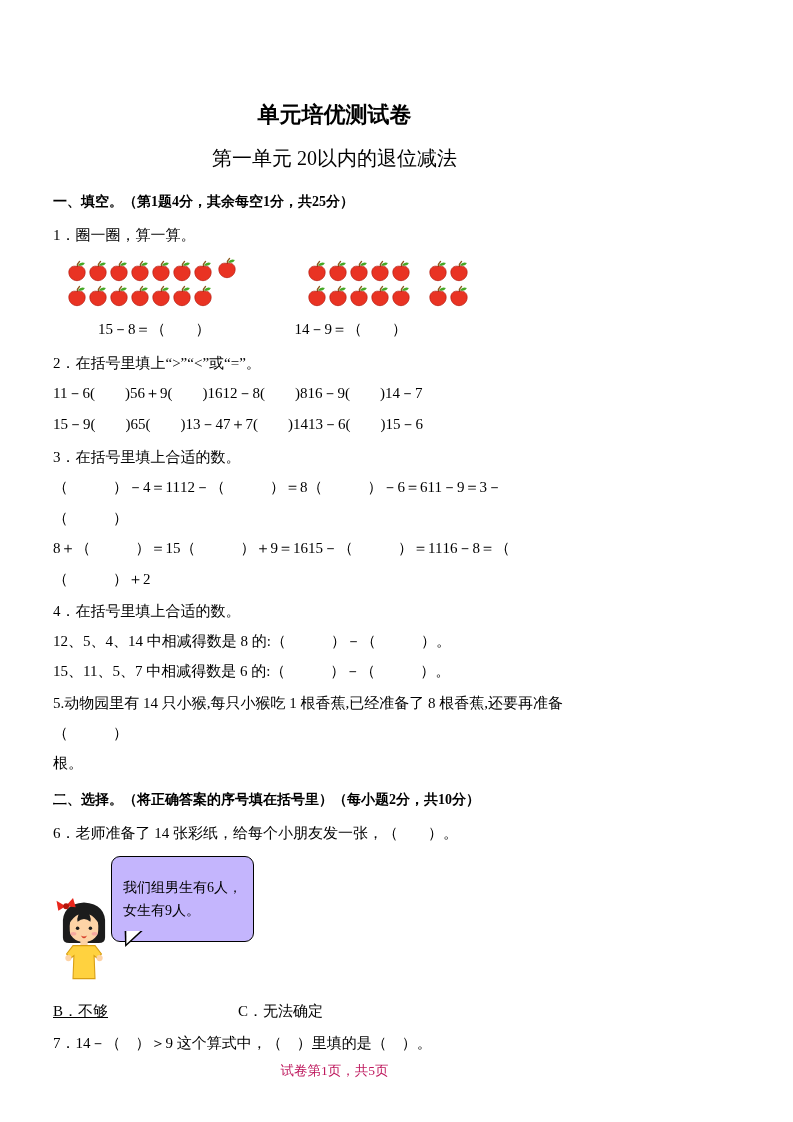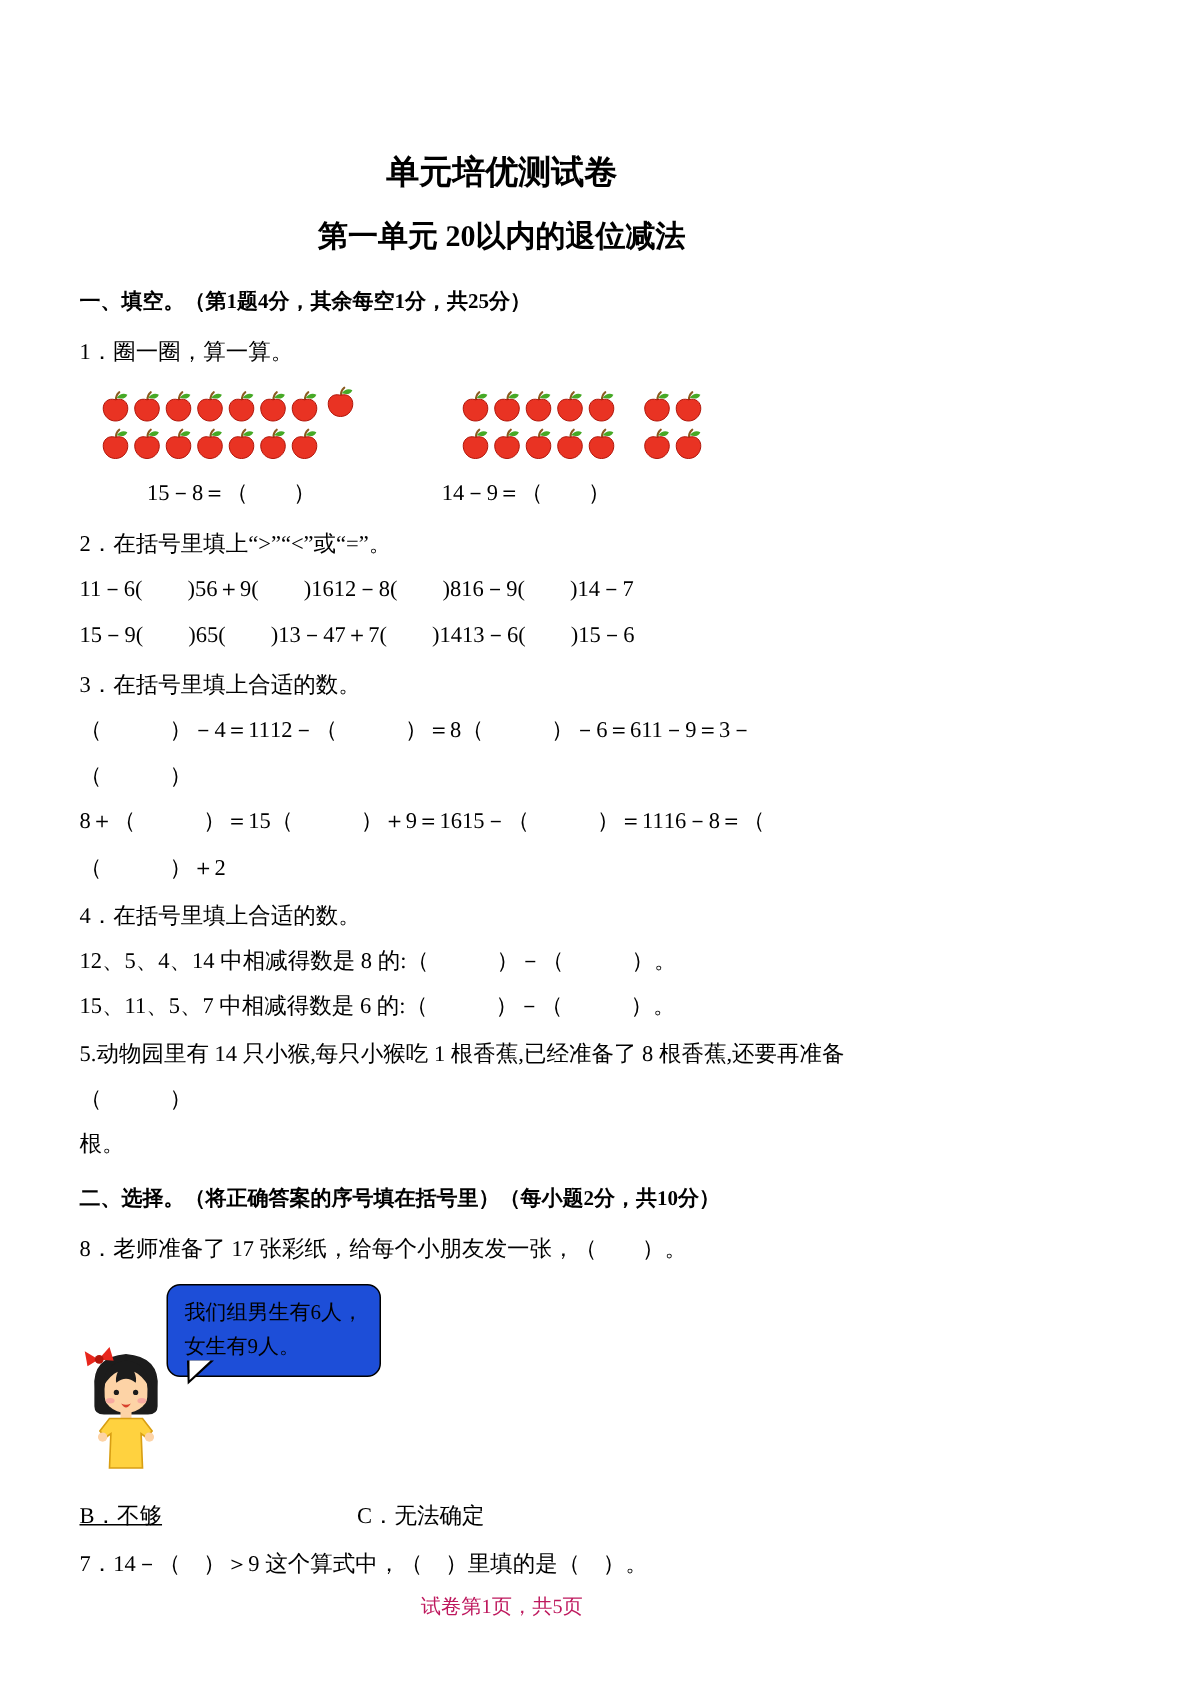--- a/index.html
+++ b/index.html
@@ -7,21 +7,21 @@
     position:relative;
     width:669px;height:1122px;
     background:#fff;
     font-family:"Liberation Serif","DejaVu Serif",serif;
     color:#000;
     overflow:hidden;
     border-radius:17px;
   }
   .content{width:563px;margin:0 auto;padding-top:100px;}
   .title{text-align:center;font-size:22px;font-weight:bold;line-height:30px;margin-bottom:14px;}
-  .subtitle{text-align:center;font-size:20px;font-weight:bold;line-height:28px;margin-bottom:14px;}
+  .subtitle{text-align:center;font-size:20px;font-weight:normal;line-height:28px;margin-bottom:14px;}
   .sec-heading{font-size:14px;font-weight:bold;line-height:32px;margin-top:6px;}
   .line{font-size:15px;line-height:30px;}
   .prompt{margin-top:2px;}
   .row-flex{display:flex;font-size:15px;line-height:31px;}
   .row-flex span{white-space:nowrap;}
 
   
   .apples-wrap{display:flex;gap:72px;margin:10px 0 2px 14px;}
   .apple-group{display:flex;flex-direction:column;}
   .apple-row{display:flex;align-items:flex-end;gap:16px;margin-bottom:2px;}
@@ -30,21 +30,21 @@
   .apple svg{display:block;}
   .apple-group.left .apple-row:first-child .apple:last-child{transform:translate(3px,-3px);}
   .equations{display:flex;gap:84px;margin:4px 0 4px 45px;font-size:15px;line-height:30px;}
   .equations span{white-space:nowrap;}
 
   
   .q6-figure{position:relative;height:138px;margin-top:6px;}
   .bubble{
     position:absolute;left:58px;top:2px;
     border:1.5px solid #000;border-radius:9px;
-    background:#1d4ed8;padding:7px 11px;
+    background:#c4b5fd;padding:19px 11px;
     font-size:14px;line-height:23px;white-space:nowrap;
   }
   .bubble::before{
     content:"";position:absolute;left:6px;bottom:-15px;
     border:9px solid transparent;border-top:16px solid #000;
     transform:skewX(-28deg);
   }
   .bubble::after{
     content:"";position:absolute;left:9px;bottom:-10px;
     border:7px solid transparent;border-top:13px solid #fff;
@@ -339,21 +339,21 @@
 
     <div class="line prompt">4．在括号里填上合适的数。</div>
     <div class="line">12、5、4、14 中相减得数是 8 的:（　　　）－（　　　）。</div>
     <div class="line">15、11、5、7 中相减得数是 6 的:（　　　）－（　　　）。</div>
 
     <div class="line prompt">5.动物园里有 14 只小猴,每只小猴吃 1 根香蕉,已经准备了 8 根香蕉,还要再准备（　　　）</div>
     <div class="line">根。</div>
 
     <div class="sec-heading">二、选择。（将正确答案的序号填在括号里）（每小题2分，共10分）</div>
 
-    <div class="line prompt">8．老师准备了 17 张彩纸，给每个小朋友发一张，（　　）。</div>
+    <div class="line prompt">6．老师准备了 14 张彩纸，给每个小朋友发一张，（　　）。</div>
 
     <div class="q6-figure">
       <div class="bubble">
         <div>我们组男生有6人，</div>
         <div>女生有9人。</div>
       </div>
       <div class="girl">
         <svg viewBox="0 0 72 100" width="66" height="92" aria-hidden="true">
 
           <path d="M13 32 Q11 9 36 7 Q61 9 59 32 L59 45 Q59 51 52 51 L20 51 Q13 51 13 45 Z" fill="#1c1c1c"></path>

